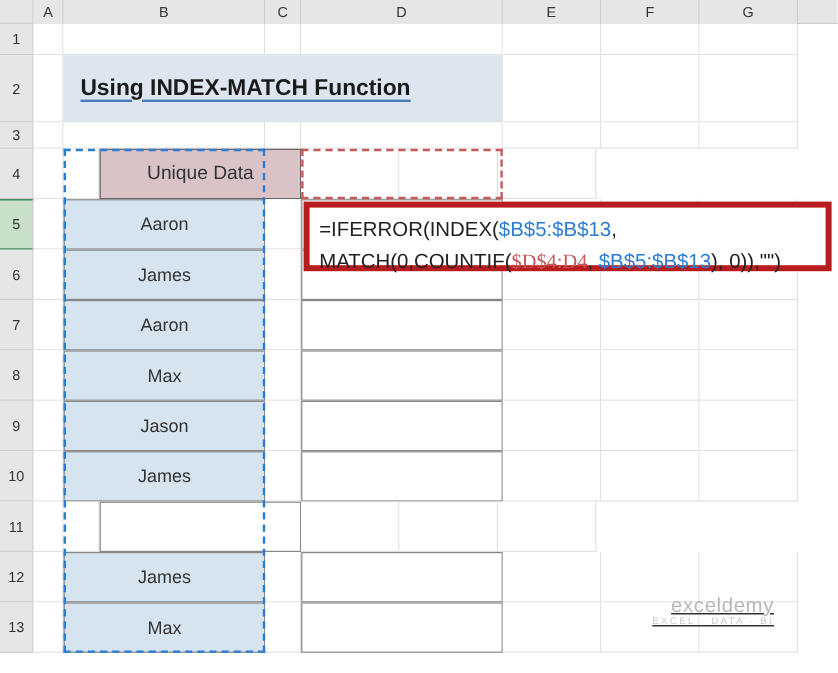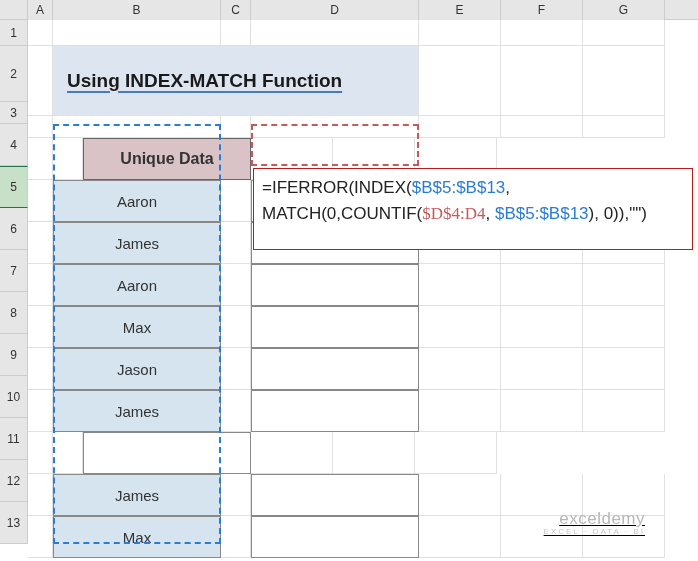--- a/index.html
+++ b/index.html
@@ -82,21 +82,21 @@
       border-bottom: 1px solid #e0e0e0;
       display: flex;
       align-items: center;
       justify-content: center;
       font-size: 15px;
       color: #333;
       background: #fff;
       position: relative;
     }
     .r1 { height: 26px; }
-    .r2 { height: 70px; text-align: right; }
+    .r2 { height: 56px; text-align: right; }
     .r3 { height: 22px; }
     .r4, .r5, .r6, .r7, .r8, .r9, .r10, .r11, .r12, .r13 { height: 42px; }
     .title-cell {
       background: #dde6f0;
       font-size: 19px;
       font-weight: bold;
       color: #1a1a1a;
       text-decoration: underline;
       text-decoration-color: #4a7ab8;
       text-decoration-thickness: 2px;
@@ -105,21 +105,21 @@
       padding-left: 14px;
     }
     .header-data {
       background: #bdd4e9;
       font-weight: bold;
       font-size: 16px;
       border: 1px solid #666;
     }
     .header-unique {
       background: #d9c3c7;
-      font-weight: bold;
+      font-weight: normal;
       font-size: 16px;
       border: 1px solid #666;
     }
     .data-cell {
       background: #d6e4f0;
       border: 1px solid #888;
       font-size: 15px;
     }
     .unique-cell {
       background: #fff;
@@ -143,23 +143,23 @@
       height: 42px;
       border: 2px dashed #c55a5a;
       pointer-events: none;
       z-index: 5;
     }
     .formula-overlay {
       position: absolute;
       left: 225px;
       top: 148px;
       width: 440px;
-      height: 82px;
+      height: 58px;
       background: #fff;
-      border: 1px solid #b91c1c;
+      border: 5px solid #b91c1c;
       padding: 6px 8px;
       font-size: 17px;
       font-family: 'Segoe UI', Arial, sans-serif;
       z-index: 10;
       line-height: 1.5;
       color: #222;
       white-space: nowrap;
     }
     .formula-overlay .blue { color: #2b7cd3; }
     .formula-overlay .red { color: #c55a5a; font-family: Liberation Serif, serif; }

